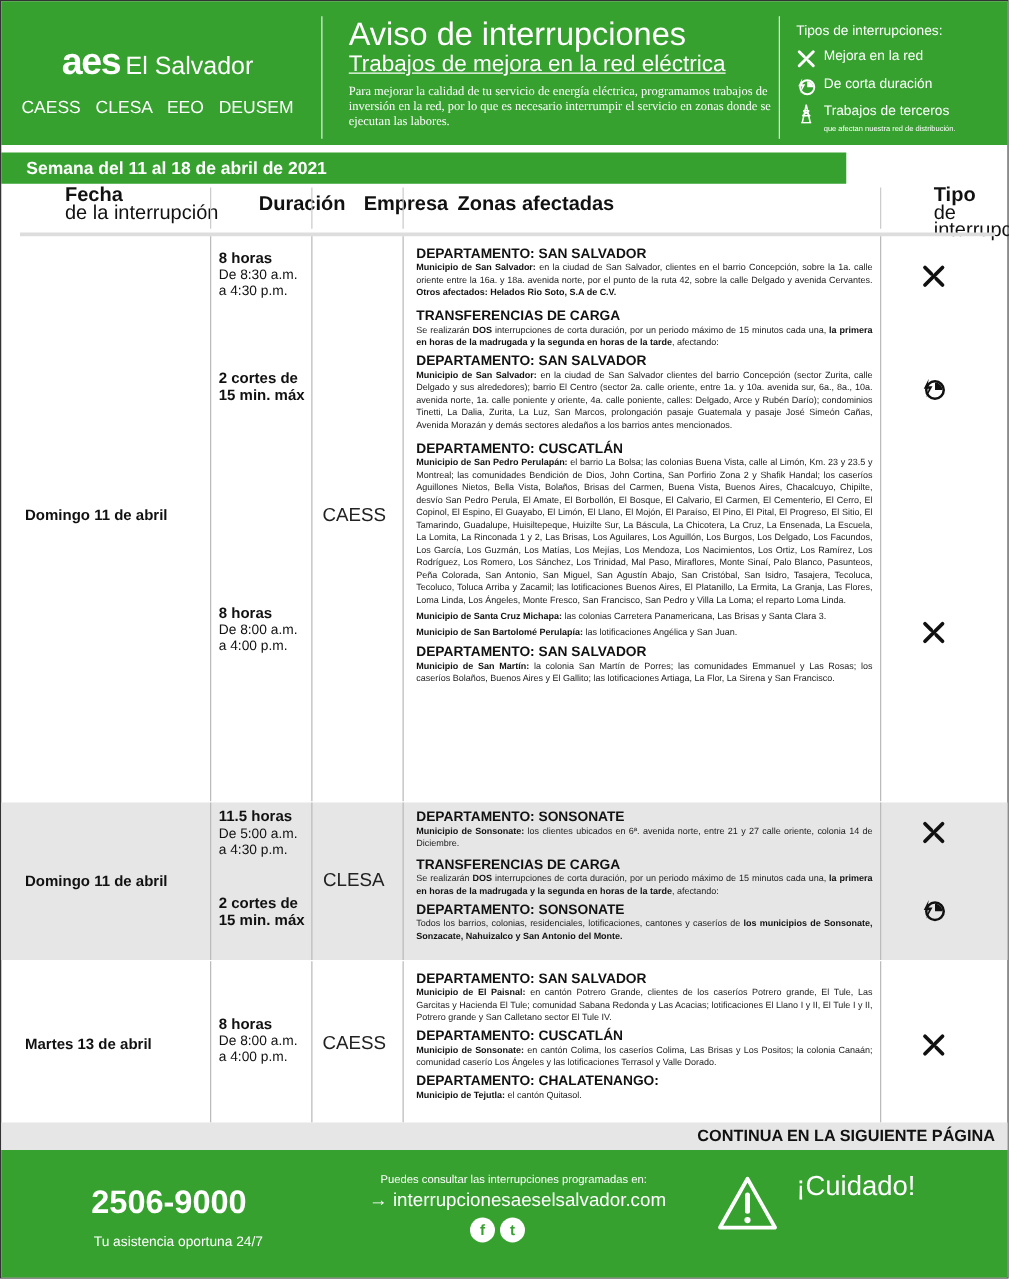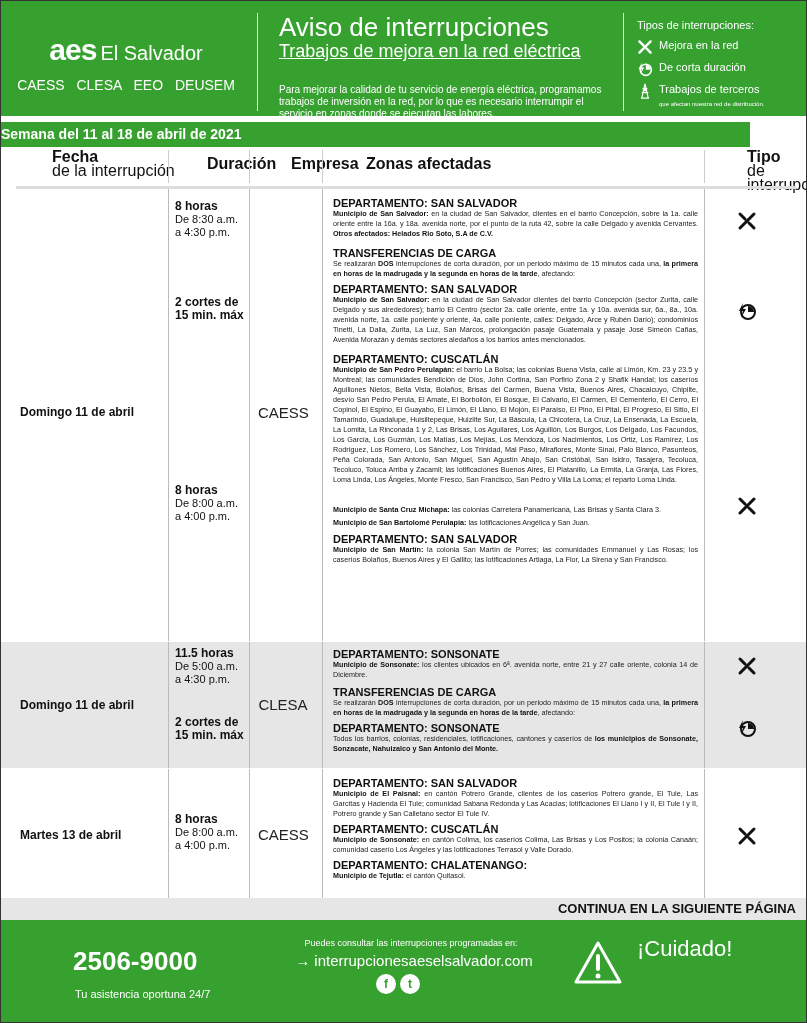--- a/index.html
+++ b/index.html
@@ -9,29 +9,29 @@
   
   .header { position: absolute; left: 1px; top: 1px; width: 805px; height: 115px; background: #36a12f; color: #fff; }
   .brand { position: absolute; left: 0; top: 32px; width: 250px; text-align: center; }
   .brand-logo { font-size: 30px; font-weight: bold; letter-spacing: -1px; }
   .brand-logo .es { font-size: 20px; font-weight: normal; letter-spacing: 0; margin-left: 4px; }
   .brand-cos { margin-top: 10px; font-size: 14px; word-spacing: 8px; }
   .vline { position: absolute; top: 12px; width: 1px; height: 98px; background: #d8efd5; }
   .title-block { position: absolute; left: 278px; top: 12px; width: 340px; }
   .t1 { font-size: 26px; font-weight: 300; line-height: 28px; }
   .t2 { font-size: 18px; font-weight: 300; line-height: 20px; text-decoration: underline; }
-  .t3 { font-size: 10px; line-height: 12px; margin-top: 23px; }
+  .t3 { font-size: 10px; line-height: 12px; margin-top: 7px; font-family: Liberation Serif, serif; }
   .types { position: absolute; left: 636px; top: 18px; width: 170px; font-size: 11px; }
   .types .ttitle { font-size: 11px; margin-bottom: 8px; }
   .types .trow { display: flex; align-items: flex-start; margin-bottom: 6px; }
   .types .tico { width: 16px; height: 16px; margin-right: 6px; flex: none; }
   .types .tsub { font-size: 6px; margin-left: 22px; margin-top: -4px; }
 
   
-  .week { position: absolute; left: 1px; top: 122px; width: 749px; height: 25px; background: #36a12f; color: #fff; font-weight: bold; font-size: 14px; padding-left: 0; line-height: 25px; }
+  .week { position: absolute; left: 1px; top: 122px; width: 676px; height: 25px; background: #36a12f; color: #fff; font-weight: bold; font-size: 14px; padding-left: 20px; line-height: 25px; }
 
   
   .colhead { position: absolute; top: 150px; font-size: 16px; line-height: 14px; margin-left: 33px; }
   .colhead b { font-weight: bold; }
   .hsep { position: absolute; top: 150px; width: 1px; height: 33px; background: #ccc; }
   .hline { position: absolute; left: 16px; top: 186px; width: 780px; height: 3px; background: #ddd; }
 
   
   .row { position: absolute; left: 1px; width: 805px; }
   .row.gray { background: #e6e6e6; }
@@ -129,21 +129,21 @@
   <div class="emp" style="top:215px">CAESS</div>
   <div class="zone" style="top:4px">
     <div class="dep">DEPARTAMENTO: SAN SALVADOR</div>
     <p><b>Municipio de San Salvador:</b><span> en la ciudad de San Salvador, clientes en el barrio Concepción, sobre la 1a. calle oriente entre la 16a. y 18a. avenida norte, por el punto de la ruta 42, sobre la calle Delgado y avenida Cervantes. </span><b>Otros afectados: Helados Rio Soto, S.A de C.V.</b></p>
     <div class="dep" style="margin-top:8px">TRANSFERENCIAS DE CARGA</div>
     <p><span>Se realizarán </span><b>DOS</b><span> interrupciones de corta duración, por un periodo máximo de 15 minutos cada una, </span><b>la primera en horas de la madrugada y la segunda en horas de la tarde</b><span>, afectando:</span></p>
     <div class="dep">DEPARTAMENTO: SAN SALVADOR</div>
     <p><b>Municipio de San Salvador:</b><span> en la ciudad de San Salvador clientes del barrio Concepción (sector Zurita, calle Delgado y sus alrededores); barrio El Centro (sector 2a. calle oriente, entre 1a. y 10a. avenida sur, 6a., 8a., 10a. avenida norte, 1a. calle poniente y oriente, 4a. calle poniente, calles: Delgado, Arce y Rubén Darío); condominios Tinetti, La Dalia, Zurita, La Luz, San Marcos, prolongación pasaje Guatemala y pasaje José Simeón Cañas, Avenida Morazán y demás sectores aledaños a los barrios antes mencionados.</span></p>
     <div class="dep" style="margin-top:8px">DEPARTAMENTO: CUSCATLÁN</div>
     <p><b>Municipio de San Pedro Perulapán:</b><span> el barrio La Bolsa; las colonias Buena Vista, calle al Limón, Km. 23 y 23.5 y Montreal; las comunidades Bendición de Dios, John Cortina, San Porfirio Zona 2 y Shafik Handal; los caseríos Aguillones Nietos, Bella Vista, Bolaños, Brisas del Carmen, Buena Vista, Buenos Aires, Chacalcuyo, Chipilte, desvío San Pedro Perula, El Amate, El Borbollón, El Bosque, El Calvario, El Carmen, El Cementerio, El Cerro, El Copinol, El Espino, El Guayabo, El Limón, El Llano, El Mojón, El Paraíso, El Pino, El Pital, El Progreso, El Sitio, El Tamarindo, Guadalupe, Huisiltepeque, Huizilte Sur, La Báscula, La Chicotera, La Cruz, La Ensenada, La Escuela, La Lomita, La Rinconada 1 y 2, Las Brisas, Los Aguilares, Los Aguillón, Los Burgos, Los Delgado, Los Facundos, Los García, Los Guzmán, Los Matías, Los Mejías, Los Mendoza, Los Nacimientos, Los Ortiz, Los Ramírez, Los Rodríguez, Los Romero, Los Sánchez, Los Trinidad, Mal Paso, Miraflores, Monte Sinaí, Palo Blanco, Pasunteos, Peña Colorada, San Antonio, San Miguel, San Agustín Abajo, San Cristóbal, San Isidro, Tasajera, Tecoluca, Tecoluco, Toluca Arriba y Zacamil; las lotificaciones Buenos Aires, El Platanillo, La Ermita, La Granja, Las Flores, Loma Linda, Los Ángeles, Monte Fresco, San Francisco, San Pedro y Villa La Loma; el reparto Loma Linda.</span></p>
-    <p style="margin-top:20px"><b>Municipio de Santa Cruz Michapa:</b><span> las colonias Carretera Panamericana, Las Brisas y Santa Clara 3.</span></p>
+    <p style="margin-top:3px"><b>Municipio de Santa Cruz Michapa:</b><span> las colonias Carretera Panamericana, Las Brisas y Santa Clara 3.</span></p>
     <p style="margin-top:3px"><b>Municipio de San Bartolomé Perulapía:</b><span> las lotificaciones Angélica y San Juan.</span></p>
     <div class="dep" style="margin-top:5px">DEPARTAMENTO: SAN SALVADOR</div>
     <p><b>Municipio de San Martín:</b><span> la colonia San Martín de Porres; las comunidades Emmanuel y Las Rosas; los caseríos Bolaños, Buenos Aires y El Gallito; las lotificaciones Artiaga, La Flor, La Sirena y San Francisco.</span></p>
   </div>
   <svg class="icon" style="top:22px" viewBox="0 0 20 20">
       <path d="M3 17 L17 3 M3 3 L8 8 M12 12 L17 17" stroke="#111" stroke-width="3" stroke-linecap="round"></path>
     </svg>
   <svg class="icon" style="top:112px" viewBox="0 0 20 20">
       <circle cx="11" cy="11" r="7" fill="none" stroke="#111" stroke-width="2"></circle>
       <path d="M11 11 L11 5 A6 6 0 0 1 17 11 Z" fill="#111"></path>

